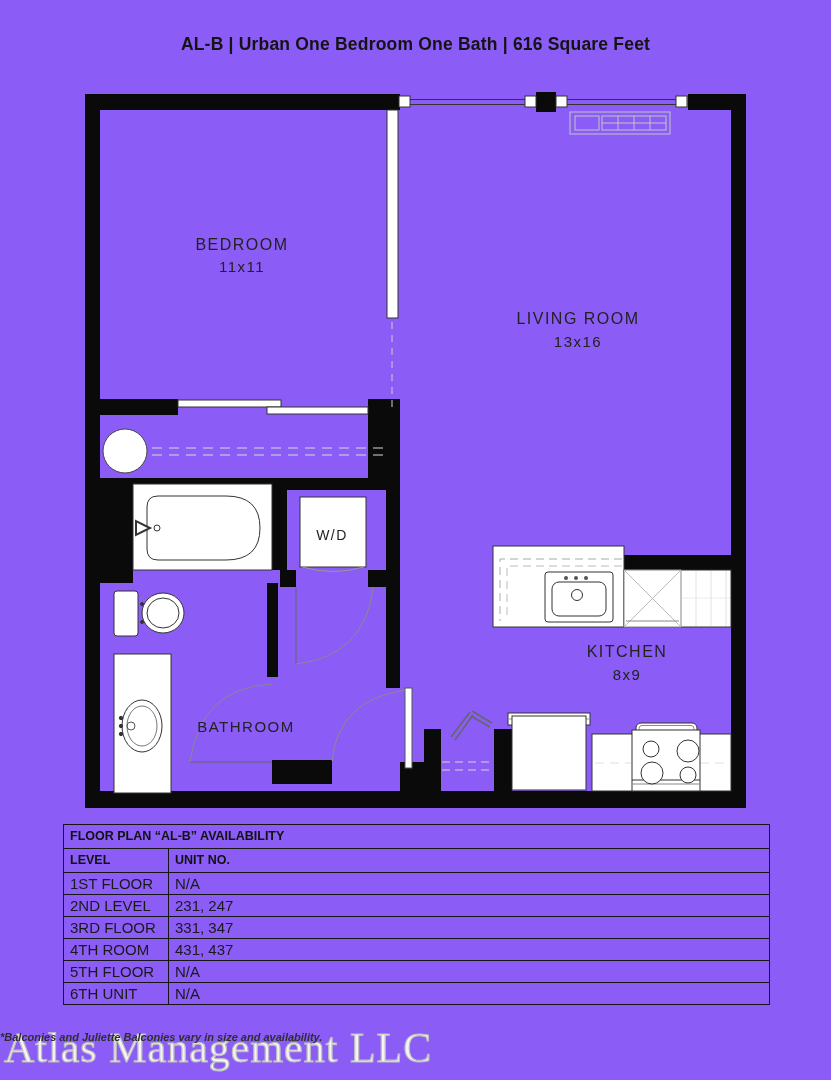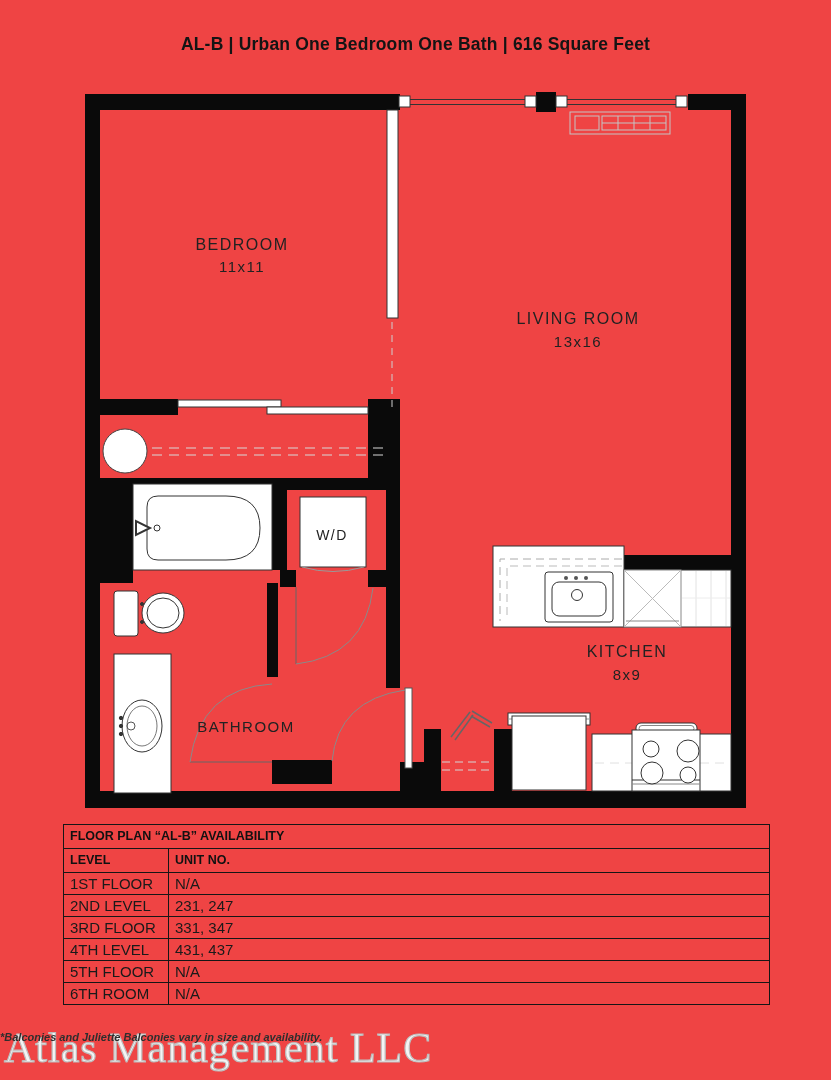--- a/index.html
+++ b/index.html
@@ -1,16 +1,16 @@
 <!DOCTYPE html>
 <html><head>
 <meta charset="utf-8">
 <style>
   html,body{margin:0;padding:0;background:#fff;}
-  .page{position:relative;width:831px;height:1080px;background:#ef4444;overflow:hidden;
+  .page{position:relative;width:831px;height:1080px;background:#8b5cf6;overflow:hidden;
         font-family:"Liberation Sans",sans-serif;}
   .title{position:absolute;left:0;top:34px;width:831px;text-align:center;
          font-size:17.5px;font-weight:bold;color:#141414;letter-spacing:.2px;}
   svg{position:absolute;left:0;top:0;}
   svg text{font-family:"Liberation Sans",sans-serif;fill:#222;letter-spacing:1.5px;}
 
   .avail{position:absolute;left:63px;top:824px;width:707px;border-collapse:collapse;
          color:#111;}
   .avail td{border:1.5px solid #161616;padding:2px 6px;font-size:12.5px;line-height:17px;}
   .avail .t-title td{font-weight:bold;height:19px;}
@@ -218,29 +218,29 @@
     </tr>
     <tr class="t-row">
       <td class="c1">2ND LEVEL</td>
       <td>231, 247</td>
     </tr>
     <tr class="t-row">
       <td class="c1">3RD FLOOR</td>
       <td>331, 347</td>
     </tr>
     <tr class="t-row">
-      <td class="c1">4TH LEVEL</td>
+      <td class="c1">4TH ROOM</td>
       <td>431, 437</td>
     </tr>
     <tr class="t-row">
       <td class="c1">5TH FLOOR</td>
       <td>N/A</td>
     </tr>
     <tr class="t-row">
-      <td class="c1">6TH ROOM</td>
+      <td class="c1">6TH UNIT</td>
       <td>N/A</td>
     </tr>
   </tbody>
     </table>
 
   <div class="watermark">Atlas Management LLC</div>
   <div class="footnote">*Balconies and Juliette Balconies vary in size and availability.</div>
 
 </div>
 

